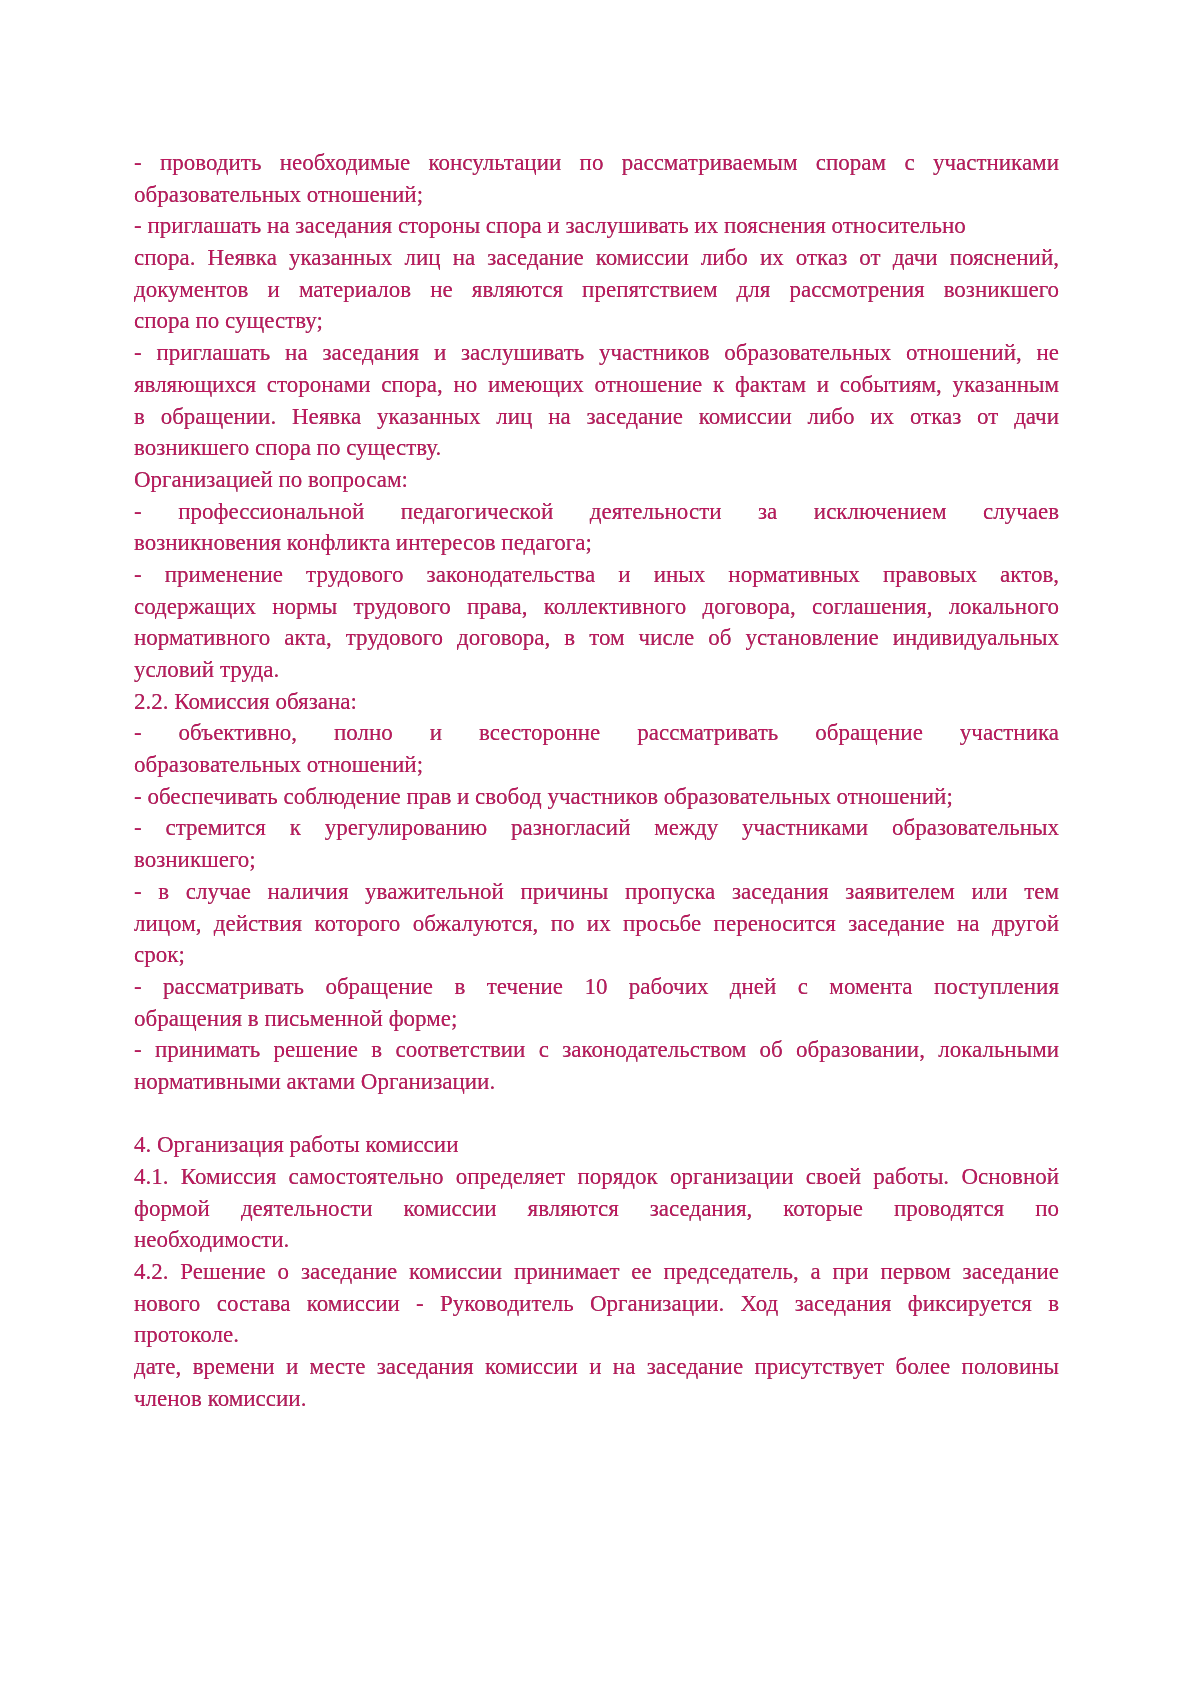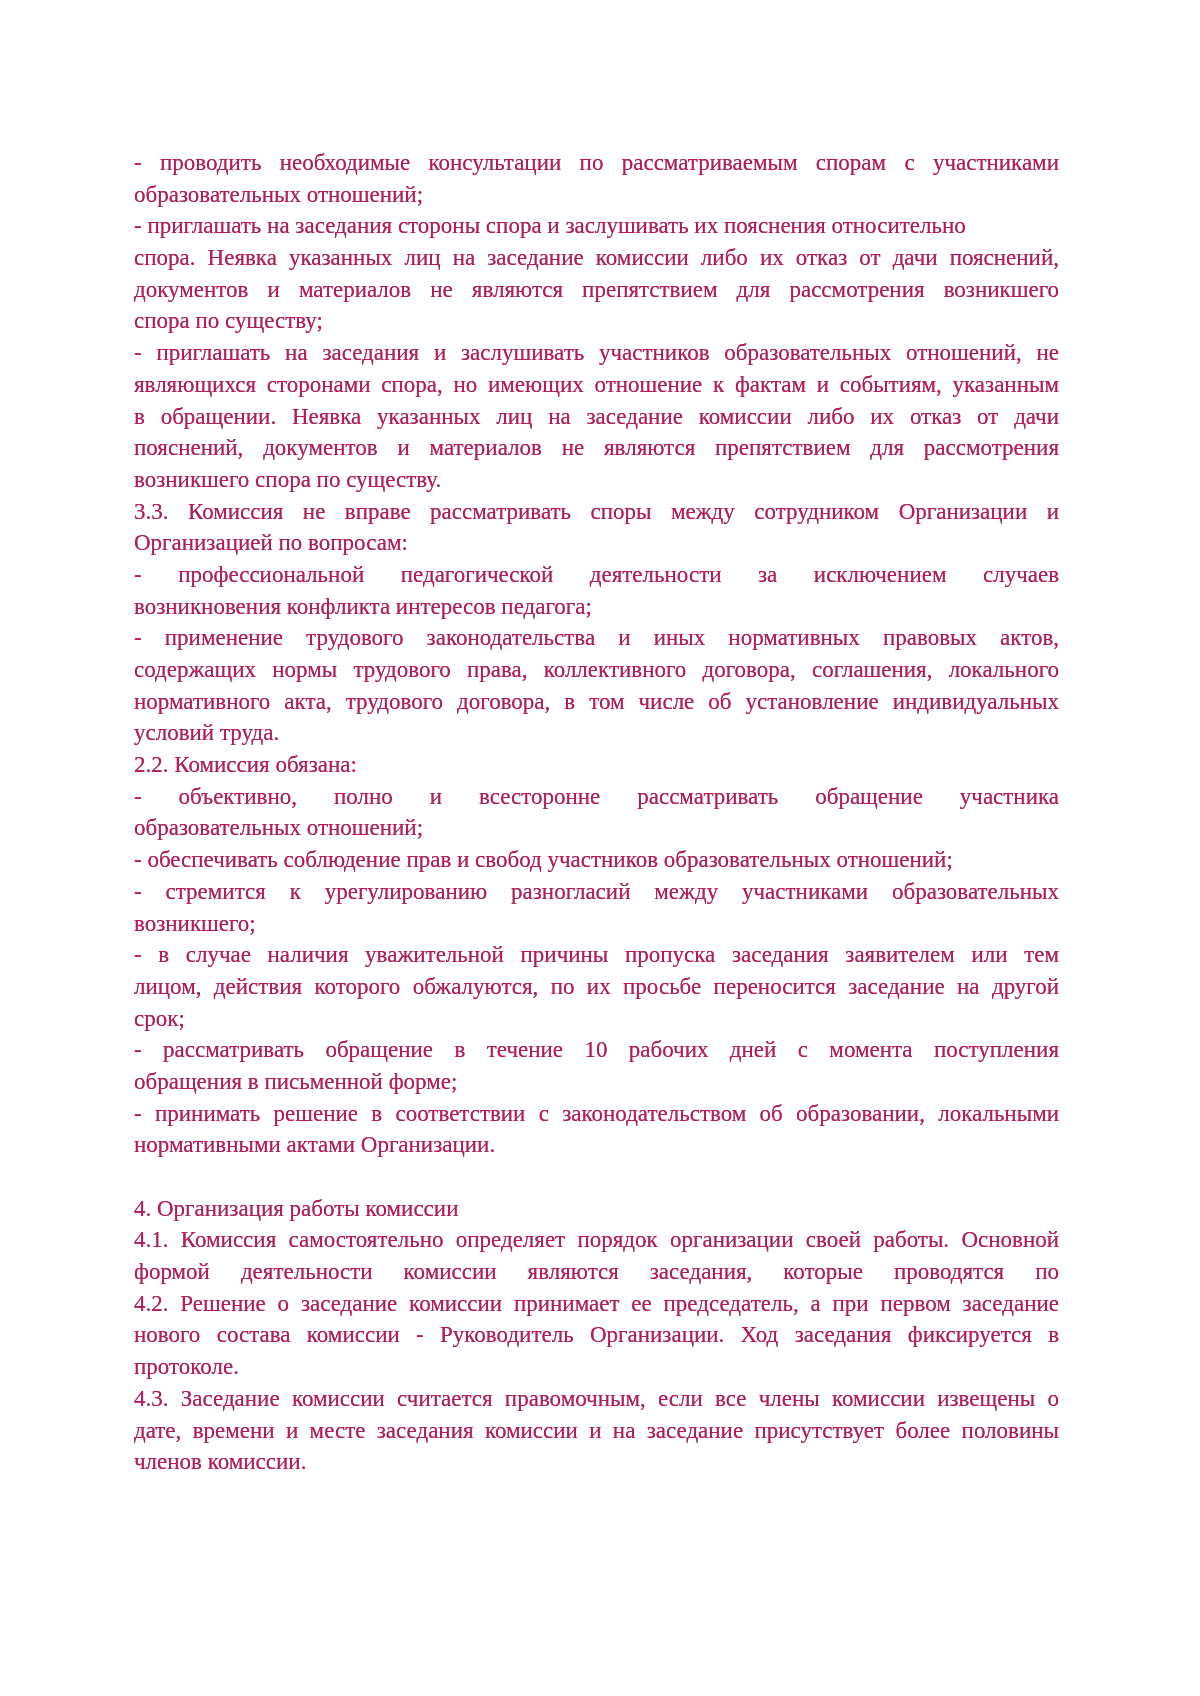--- a/index.html
+++ b/index.html
@@ -56,25 +56,23 @@
       <div class="block paragraph">
         <div class="line no-stretch">- приглашать на заседания стороны спора и заслушивать их пояснения относительно</div>
         <div class="line">спора. Неявка указанных лиц на заседание комиссии либо их отказ от дачи пояснений,</div>
         <div class="line">документов и материалов не являются препятствием для рассмотрения возникшего</div>
         <div class="line no-stretch">спора по существу;</div>
       </div>
       <div class="block paragraph">
         <div class="line">- приглашать на заседания и заслушивать участников образовательных отношений, не</div>
         <div class="line">являющихся сторонами спора, но имеющих отношение к фактам и событиям, указанным</div>
         <div class="line">в обращении. Неявка указанных лиц на заседание комиссии либо их отказ от дачи</div>
-        <div class="line">пояснений, документов и материалов не являются препятствием для рассмотрения</div>
         <div class="line no-stretch">возникшего спора по существу.</div>
       </div>
       <div class="block paragraph">
-        <div class="line">3.3. Комиссия не вправе рассматривать споры между сотрудником Организации и</div>
         <div class="line no-stretch">Организацией по вопросам:</div>
       </div>
       <div class="block paragraph">
         <div class="line">- профессиональной педагогической деятельности за исключением случаев</div>
         <div class="line no-stretch">возникновения конфликта интересов педагога;</div>
       </div>
       <div class="block paragraph">
         <div class="line">- применение трудового законодательства и иных нормативных правовых актов,</div>
         <div class="line">содержащих нормы трудового права, коллективного договора, соглашения, локального</div>
         <div class="line">нормативного акта, трудового договора, в том числе об установление индивидуальных</div>
@@ -107,25 +105,25 @@
         <div class="line">- принимать решение в соответствии с законодательством об образовании, локальными</div>
         <div class="line no-stretch">нормативными актами Организации.</div>
       </div>
       <div class="block spacer"></div>
       <div class="block heading">
         <div class="line no-stretch">4. Организация работы комиссии</div>
       </div>
       <div class="block paragraph">
         <div class="line">4.1. Комиссия самостоятельно определяет порядок организации своей работы. Основной</div>
         <div class="line">формой деятельности комиссии являются заседания, которые проводятся по</div>
+        <div class="line no-stretch">необходимости.</div>
       </div>
       <div class="block paragraph">
         <div class="line">4.2. Решение о заседание комиссии принимает ее председатель, а при первом заседание</div>
         <div class="line">нового состава комиссии - Руководитель Организации. Ход заседания фиксируется в</div>
         <div class="line no-stretch">протоколе.</div>
       </div>
       <div class="block paragraph">
-        <div class="line">4.3. Заседание комиссии считается правомочным, если все члены комиссии извещены о</div>
         <div class="line">дате, времени и месте заседания комиссии и на заседание присутствует более половины</div>
         <div class="line no-stretch">членов комиссии.</div>
       </div>
     </div>
 </div>
 
 </body></html>

